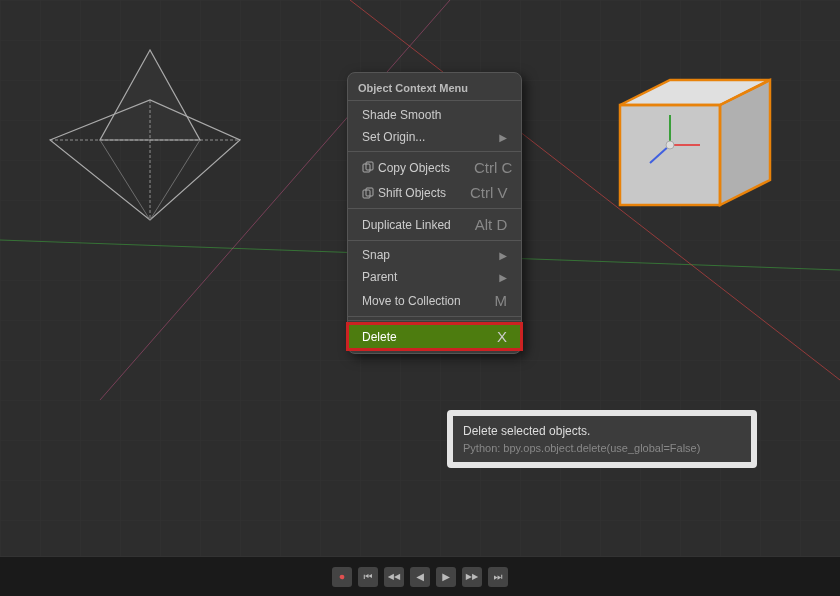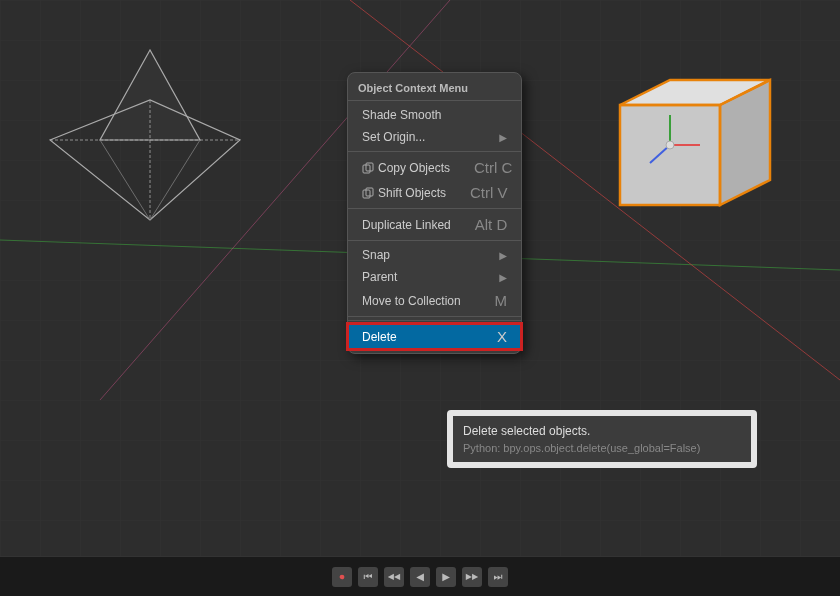--- a/index.html
+++ b/index.html
@@ -208,21 +208,21 @@
       <span>Shade Smooth</span>
     </div>
     <div class="menu-item">
       <span>Set Origin...</span>
       <span class="arrow">▶</span>
     </div>
 
     <div class="menu-separator"></div>
 
     <div class="menu-item">
-      <span style="display:flex;align-items:center;gap:4px;">
+      <span style="display:flex;gap:4px;">
         <svg width="12" height="12" viewBox="0 0 12 12">
             <rect x="1" y="3" width="7" height="8" rx="1" fill="none" stroke="#aaa" stroke-width="1"></rect>
             <rect x="4" y="1" width="7" height="8" rx="1" fill="none" stroke="#aaa" stroke-width="1"></rect>
           </svg>
         <span>Copy Objects</span>
       </span>
       <span class="shortcut">Ctrl C</span>
     </div>
     <div class="menu-item">
       <span style="display:flex;align-items:center;gap:4px;">
@@ -255,21 +255,21 @@
     <div class="menu-item">
       <span>Move to Collection</span>
       <span class="shortcut">M</span>
     </div>
 
     <div class="menu-separator"></div>
 
 
     <div class="menu-separator"></div>
 
-    <div class="menu-item highlighted" style="outline: 3px solid #cc2222; outline-offset: -1px; background:#0369a1;">
+    <div class="menu-item highlighted" style="outline: 3px solid #cc2222; outline-offset: -1px; background:#4d7c0f;">
       <span style="color:#fff;">Delete</span>
       <span class="shortcut" style="color:#ccc;">X</span>
     </div>
   </div>
 
   <div class="tooltip-box">
     <div class="tooltip-desc">Delete selected objects.</div>
     <div class="tooltip-python">Python: bpy.ops.object.delete(use_global=False)</div>
   </div>
 </div>

